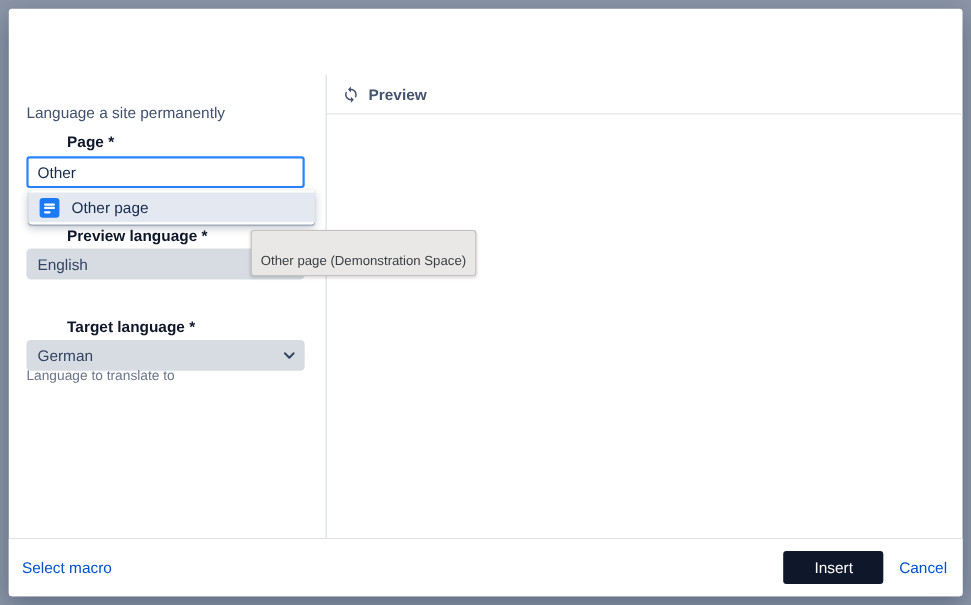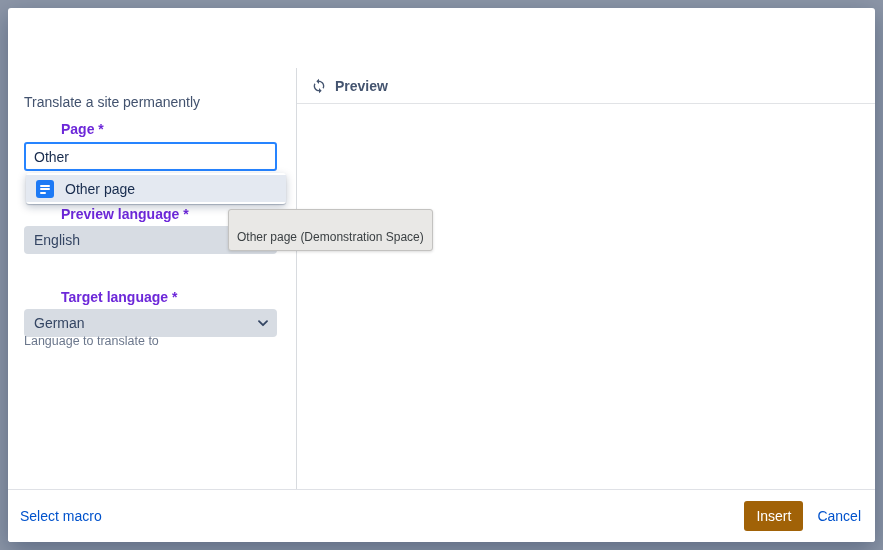--- a/index.html
+++ b/index.html
@@ -39,21 +39,21 @@
   .preview-title { font-size:14px; font-weight:700; color:#44546F; }
   .refresh-icon svg { display:block; }
 
   
   .form-desc {
     position:absolute; left:16px; top:26px;
     font-size:14px; color:#42526E;
   }
   .field-label {
     position:absolute; left:16px;
-    font-size:14px; font-weight:600; color:#6d28d9;padding-left:37px;
+    font-size:14px; font-weight:600; color:#0f172a;padding-left:37px;
   }
   .lbl-page   { top:53px; }
   .lbl-source { top:138px; }
   .lbl-target { top:221px; }
 
   .page-input {
     position:absolute; left:16px; top:74px; width:253px; height:29px;
     border:2px solid #2684FF; border-radius:3px;
     font-family:"Liberation Sans", sans-serif;
     font-size:14px; color:#172B4D; padding:0 8px; outline:none; background:#fff;
@@ -108,36 +108,36 @@
     position:absolute; left:0; right:0; bottom:0; height:53px;
     border-top:1px solid #DFE1E6;
     display:flex; align-items:center; justify-content:space-between;
     padding:0 14px 0 12px; background:#fff; border-radius:0 0 3px 3px;
   }
   .link {
     color:#0052CC; font-size:14px; text-decoration:none; cursor:pointer;
   }
   .footer-right { display:flex; align-items:center; gap:14px; }
   .insert-btn {
-    background:#a16207; color:#fff; border:none; border-radius:3px;
-    height:30px; padding:0 12px; font-size:14px; font-weight:500;
+    background:#0f172a; color:#fff; border:none; border-radius:3px;
+    height:30px; padding:0 28px; font-size:14px; font-weight:500;
     font-family:"Liberation Sans", sans-serif; cursor:pointer;
   }
 </style>
 </head>
 <body>
 
 <div class="dialog">
 
 
   <div class="dlg-body">
 
     <div class="form-panel">
 
-      <div class="form-desc">Translate a site permanently</div>
+      <div class="form-desc">Language a site permanently</div>
 
       <div class="field-label lbl-page">Page *</div>
       <input class="page-input" type="text" value="Other" style="">
 
       <div class="dropdown">
         <div class="dropdown-item">
           <span class="page-icon">
               <i></i>
               <i></i>
               <i></i>

